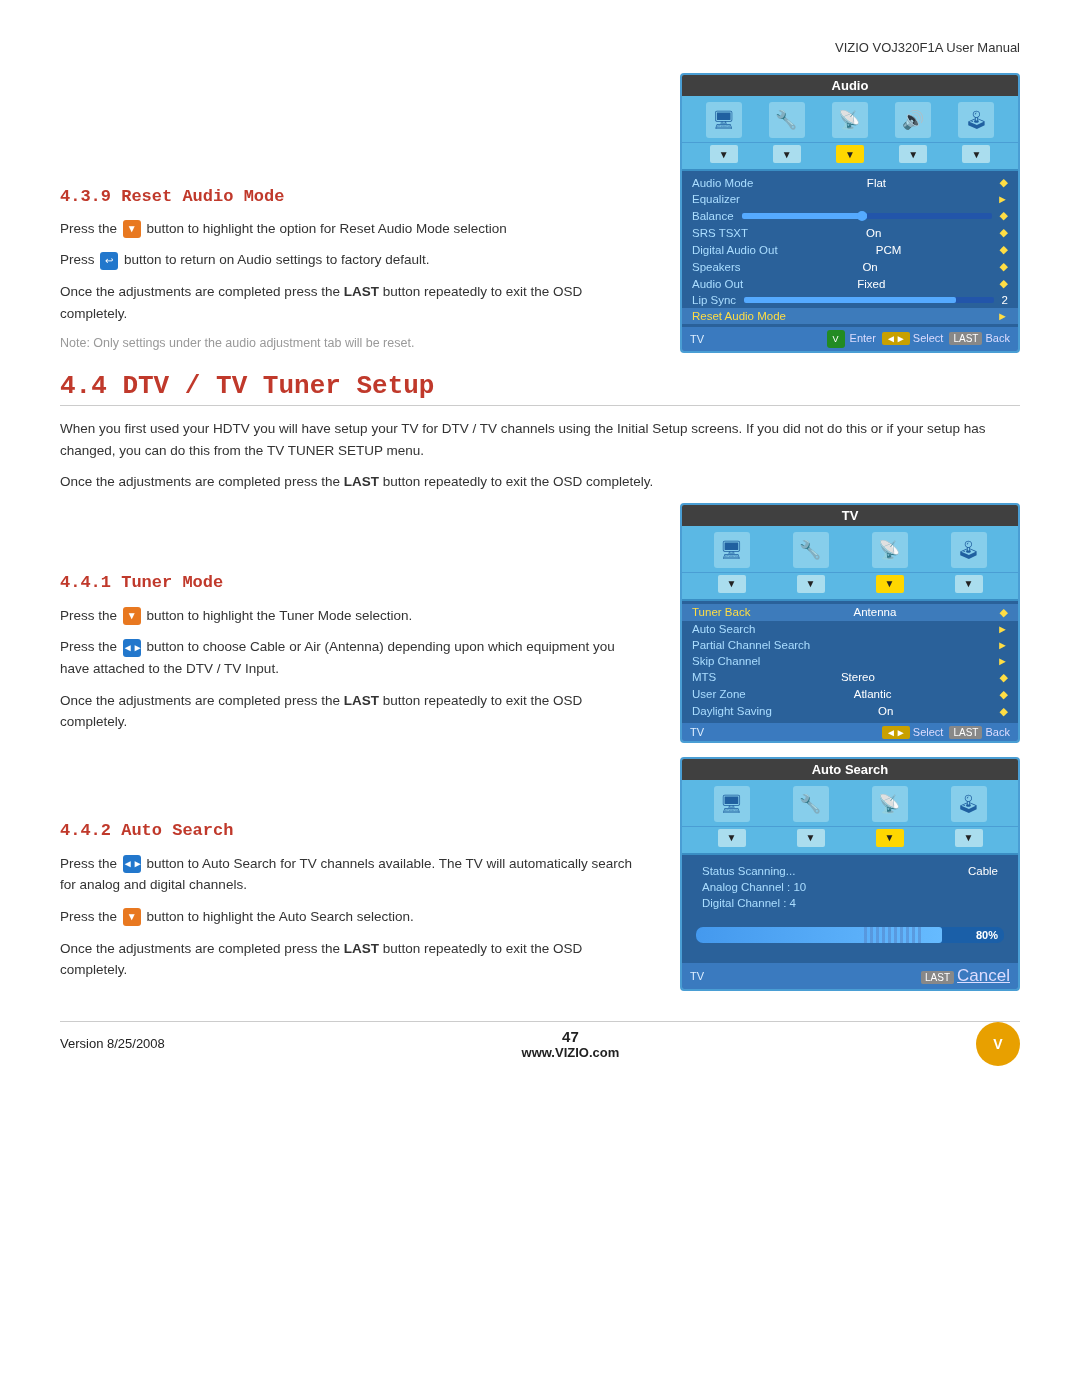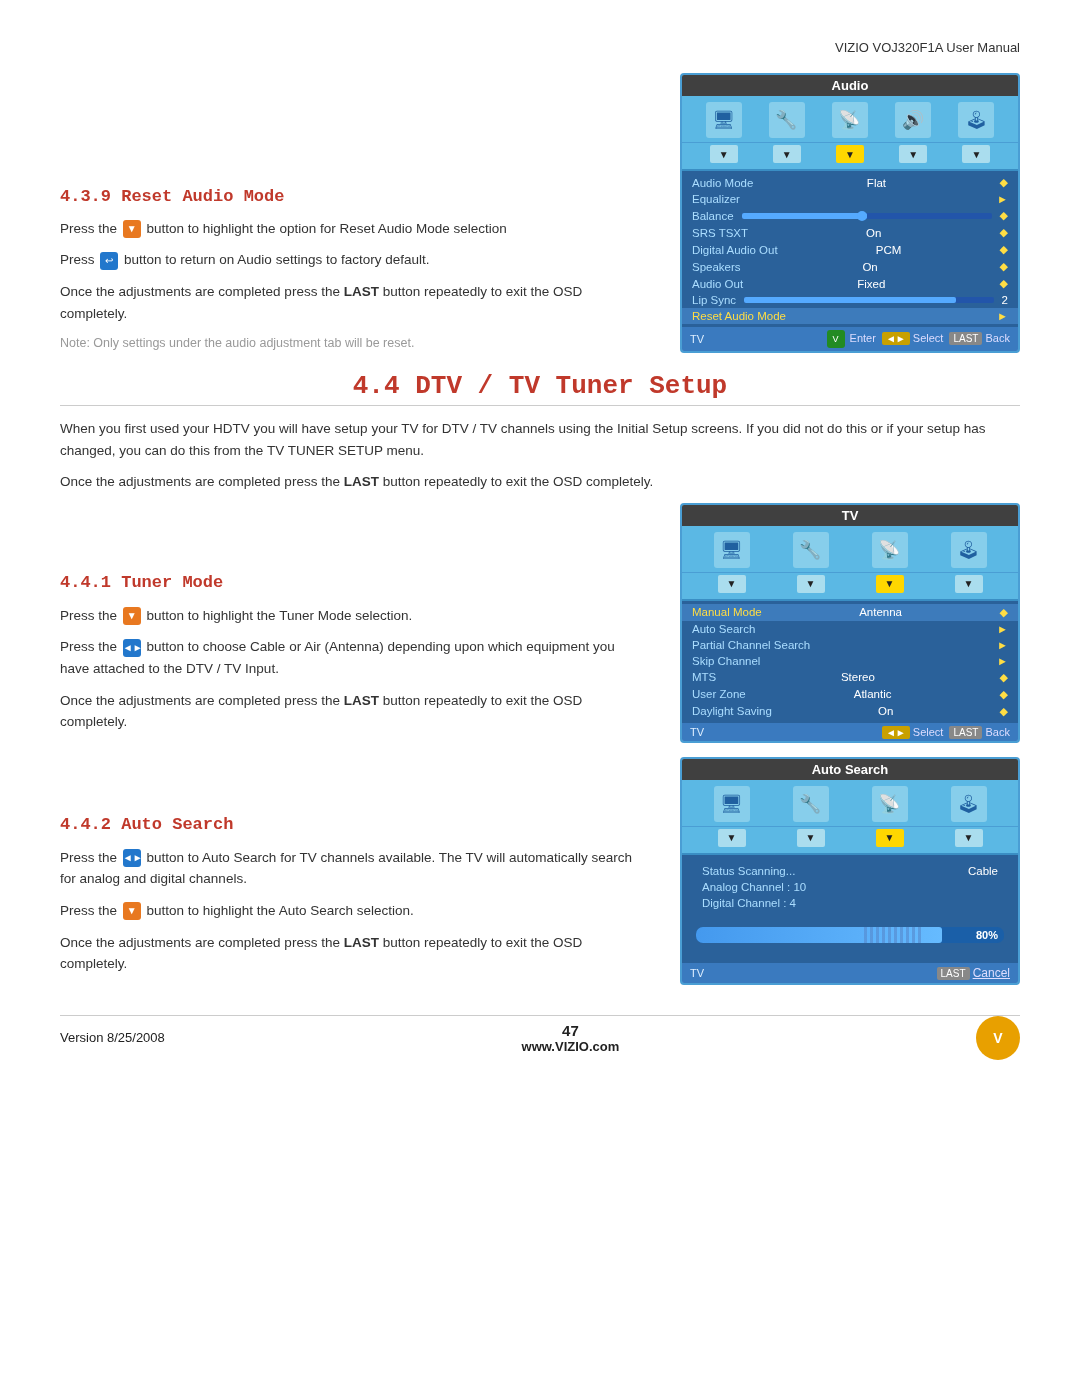--- a/index.html
+++ b/index.html
@@ -31,21 +31,20 @@
       margin-bottom: 8px;
     }
     .section-title-large {
       font-size: 26px;
       font-weight: bold;
       color: #c0392b;
       font-family: 'Courier New', monospace;
       margin: 18px 0 12px 0;
       border-bottom: 1px solid #ccc;
       padding-bottom: 4px;
-      text-align: center;
     }
 
     
     .two-col {
       display: flex;
       gap: 36px;
       margin-bottom: 14px;
       align-items: flex-end;
     }
     .col-text {
@@ -428,21 +427,21 @@
           <div class="osd-icon">🕹</div>
         </div>
         <div class="osd-sub-icons-row">
           <div class="osd-sub-icon">▼</div>
           <div class="osd-sub-icon">▼</div>
           <div class="osd-sub-icon selected">▼</div>
           <div class="osd-sub-icon">▼</div>
         </div>
         <div class="osd-menu-area">
           <div class="osd-menu-row highlighted">
-            <span class="osd-menu-label active">Manual Mode</span>
+            <span class="osd-menu-label active">Tuner Back</span>
             <span class="osd-menu-value">Antenna</span>
             <span class="osd-menu-arrow">◆</span>
           </div>
           <div class="osd-menu-row">
             <span class="osd-menu-label">Auto Search</span>
             <span class="osd-menu-value"></span>
             <span class="osd-menu-arrow">►</span>
           </div>
           <div class="osd-menu-row">
             <span class="osd-menu-label">Partial Channel Search</span>
@@ -526,21 +525,21 @@
               <div class="progress-fill" style="width:80%;"></div>
               <div class="progress-hash"></div>
               <div class="progress-text-overlay">80%</div>
             </div>
           </div>
         </div>
         <div class="osd-bottom-bar">
           <span class="osd-bottom-label">TV</span>
           <span>
             <span class="osd-btn">LAST</span>
-            <span style="font-size:12px;color:#ddf;text-decoration:underline;">Cancel</span>
+            <span style="font-size:17px;color:#ddf;text-decoration:underline;">Cancel</span>
           </span>
         </div>
       </div>
     </div>
   </div>
 
   <div class="page-footer">
     <span>Version 8/25/2008</span>
     <div class="footer-center">
       <div style="font-size:15px;font-weight:bold;">47</div>

